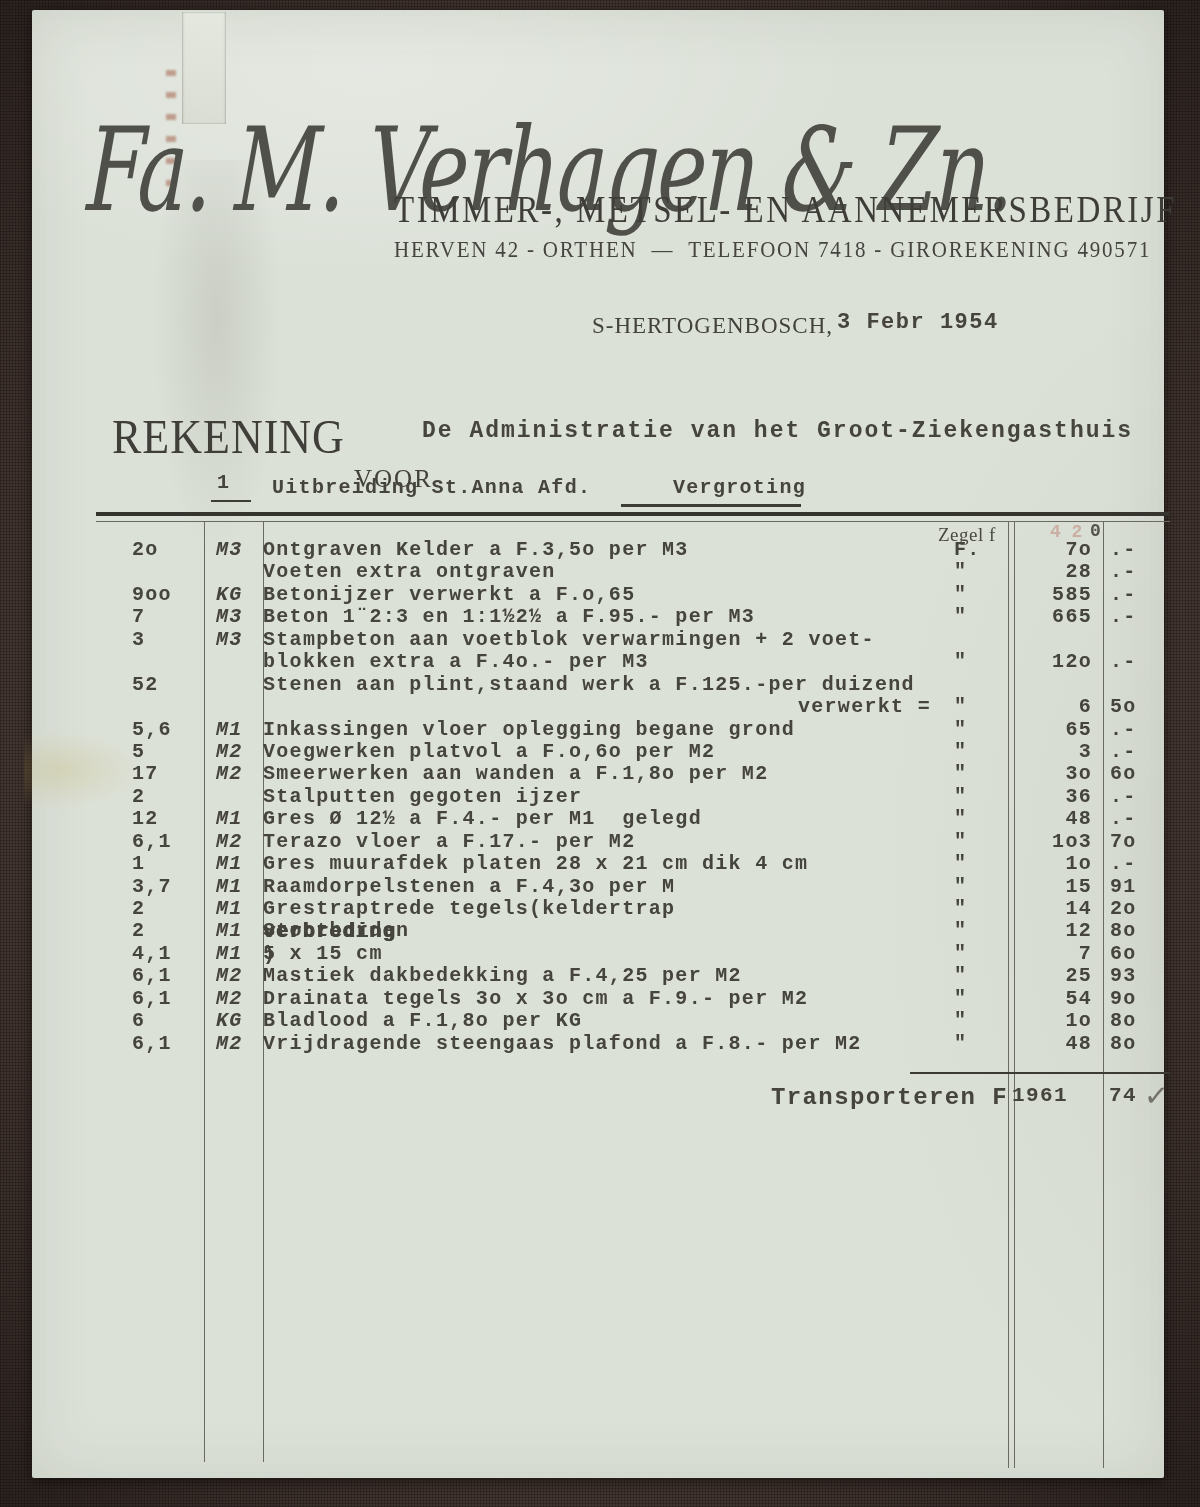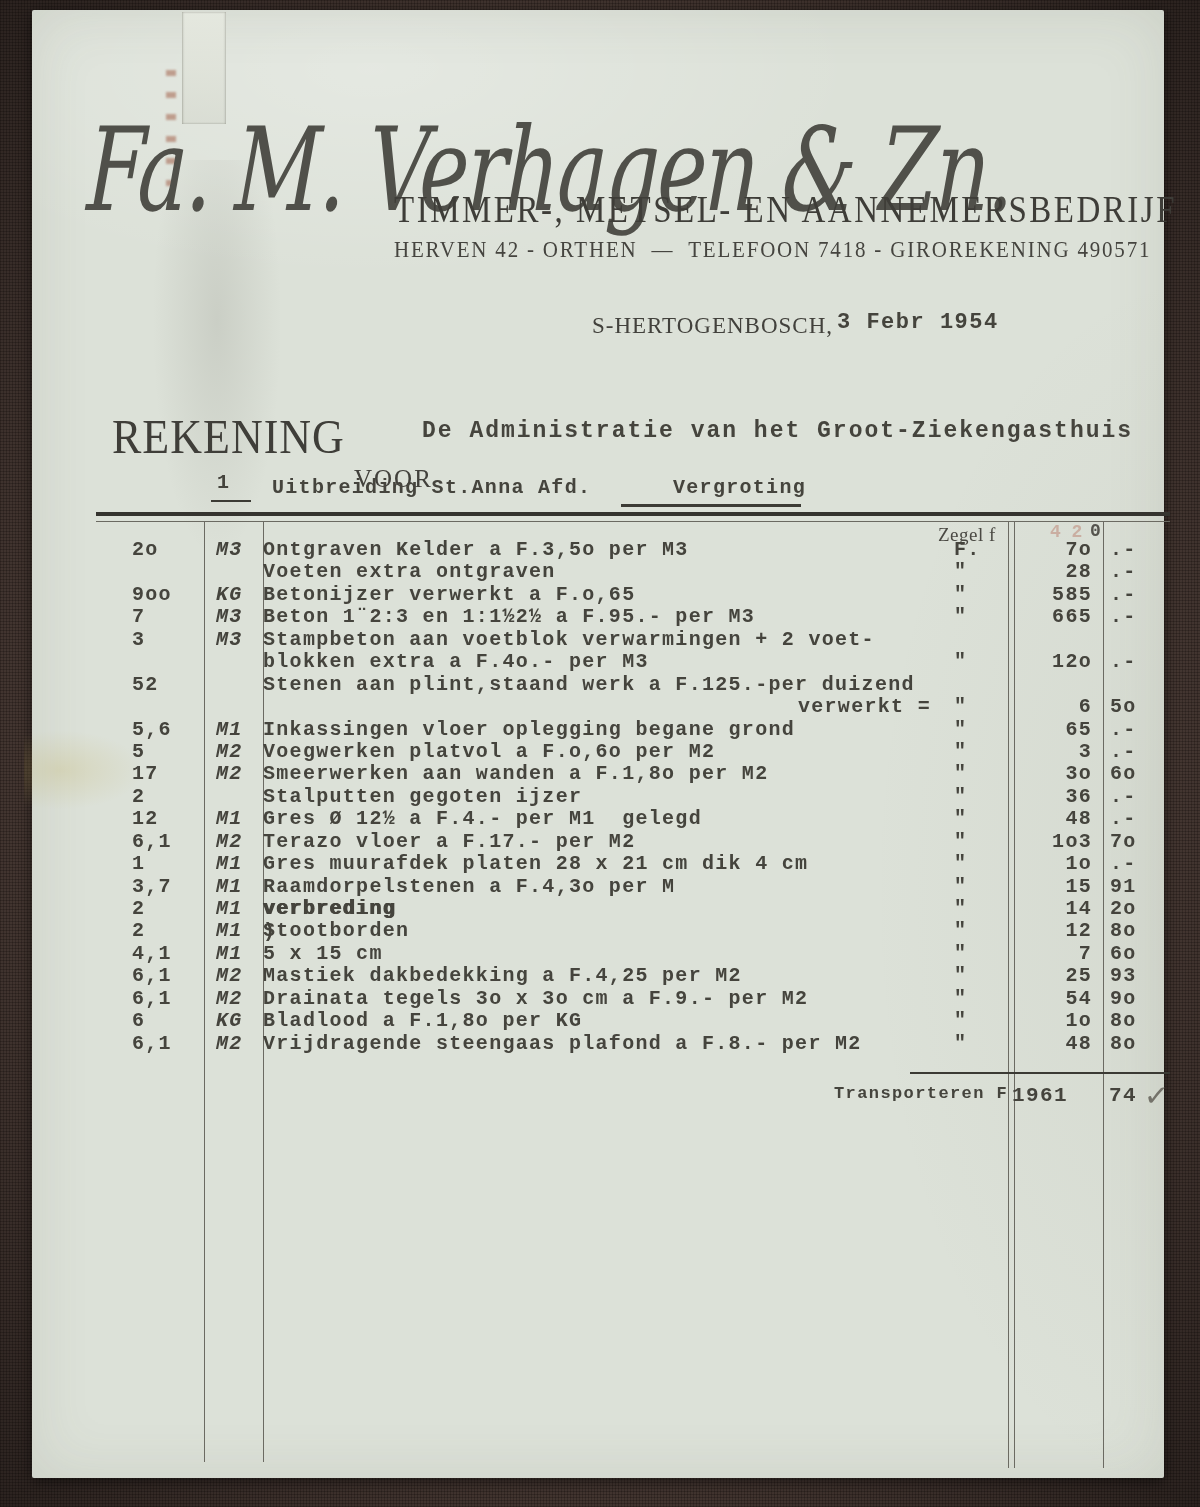--- a/index.html
+++ b/index.html
@@ -89,21 +89,21 @@
   .c-qty{padding-left:5px;}
   .c-unit{padding-left:12px;font-style:italic;}
   .c-desc{}
   .c-desc.right{text-align:right;padding-right:6px;}
   .c-desc b{font-weight:700;text-shadow:.7px 0 0 #45443d, -.5px 0 0 #45443d;}
   .c-cur{padding-left:17px;}
   .c-amt{text-align:right;padding-right:3px;}
   .c-cents{padding-left:15px;}
 
   .total-overline{left:878px;top:1062px;width:260px;height:2px;background:#3b3a34;}
-  .total-label{position:absolute;left:690px;top:1074px;width:286px;text-align:right;font-size:17px;letter-spacing:1.4px;}
+  .total-label{position:absolute;left:690px;top:1074px;width:286px;text-align:right;font-size:24px;letter-spacing:1.4px;}
   .total-amt{position:absolute;left:980px;top:1074px;width:80px;text-align:left;font-size:21px;letter-spacing:1.4px;}
   .total-cents{position:absolute;left:1077px;top:1074px;font-size:21px;letter-spacing:1.4px;}
   .check{position:absolute;left:1112px;top:1068px;font-size:30px;color:#74726a;
     font-family:"DejaVu Sans", sans-serif;transform:rotate(4deg);}
 </style>
 </head>
 <body>
 
 <div class="paper">
 
@@ -249,21 +249,21 @@
     </div><div class="row">
       <span class="c-qty">3,7</span>
       <span class="c-unit">M1</span>
       <span class="c-desc"><span class="da">Raamdorpelstenen a F.4,3o per M</span><b class="db"></b><span class="dc"></span></span>
       <span class="c-cur">"</span>
       <span class="c-amt">15</span>
       <span class="c-cents">91</span>
     </div><div class="row">
       <span class="c-qty">2</span>
       <span class="c-unit">M1</span>
-      <span class="c-desc"><b class="db">verbreding</b><span class="dc">)</span></span>
+      <span class="c-desc"><span class="da">Grestraptrede tegels(keldertrap </span><b class="db">verbreding</b><span class="dc">)</span></span>
       <span class="c-cur">"</span>
       <span class="c-amt">14</span>
       <span class="c-cents">2o</span>
     </div><div class="row">
       <span class="c-qty">2</span>
       <span class="c-unit">M1</span>
       <span class="c-desc"><span class="da">Stootborden</span><b class="db"></b><span class="dc"></span></span>
       <span class="c-cur">"</span>
       <span class="c-amt">12</span>
       <span class="c-cents">8o</span>

